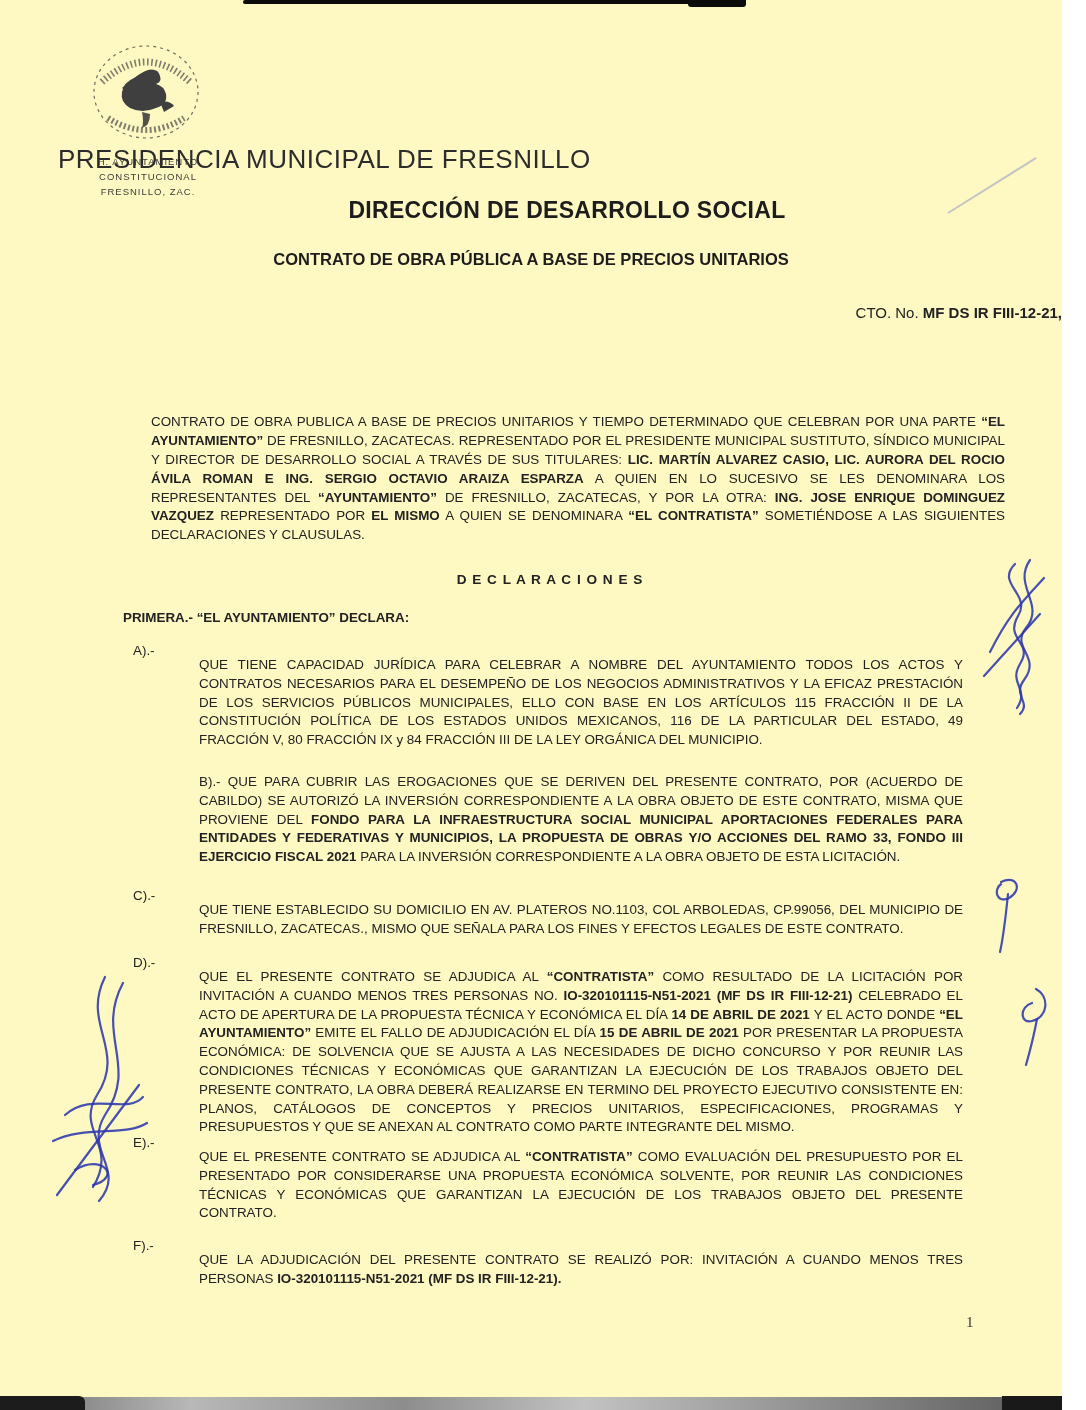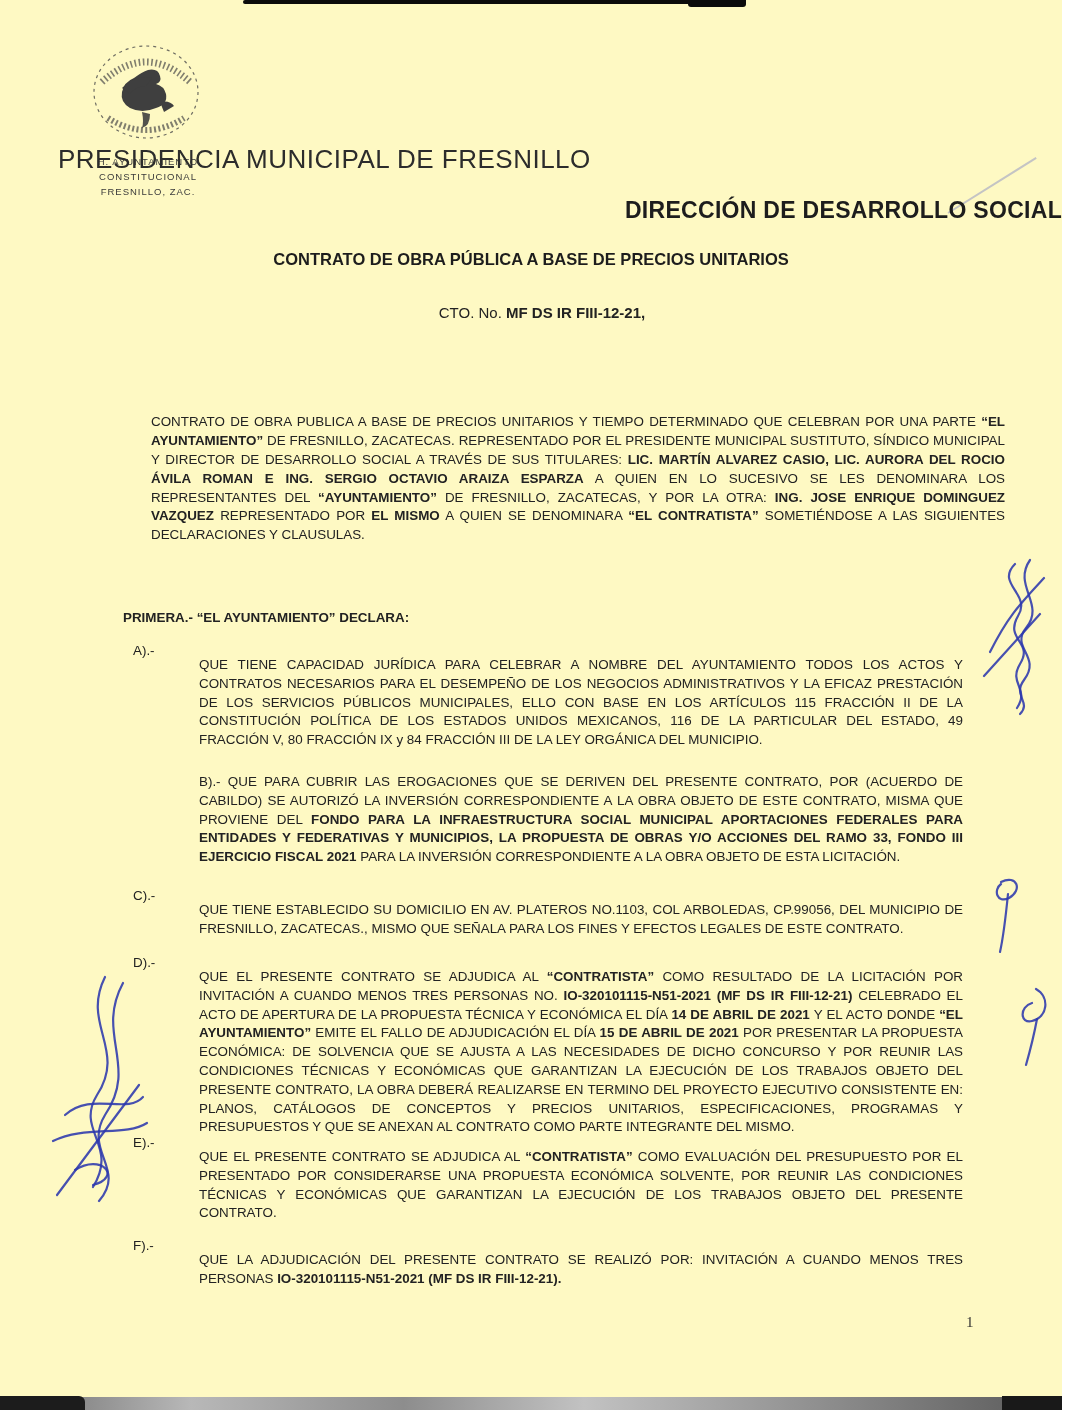--- a/index.html
+++ b/index.html
@@ -9,25 +9,25 @@
   }
   b { font-weight:bold; }
 
   
   .emblem { position:absolute; top:40px; left:86px; width:120px; height:112px; }
   .emblem-text { position:absolute; top:154px; left:60px; width:176px; text-align:center;
     font-size:9.5px; letter-spacing:1px; color:#3a3a3a; line-height:15px; }
   .doc-title { position:absolute; top:144px; left:0; width:100%; box-sizing:border-box; padding-left:58px;
     text-align:left; font-size:26px; font-weight:400; letter-spacing:0.5px; color:#2c2c2c; }
   .doc-subtitle { position:absolute; top:197px; left:0; width:100%; box-sizing:border-box; padding-left:72px;
-    text-align:right; font-size:23px; font-weight:700; letter-spacing:0.3px; color:#1d1d1d; }
+    text-align:center; font-size:23px; font-weight:700; letter-spacing:0.3px; color:#1d1d1d; }
   .contract-title { position:absolute; top:250px; left:0; width:100%; box-sizing:border-box; 
     text-align:center; font-size:16.5px; font-weight:700; color:#1d1d1d; }
   .cto-block { position:absolute; top:303px; left:0; width:100%; box-sizing:border-box; padding-left:22px;
-    text-align:center; font-size:15px; line-height:20px; color:#222; }
+    text-align:right; font-size:15px; line-height:20px; color:#222; }
 
   
   .intro { position:absolute; top:400px; left:123px; width:854px;
     font-size:13.4px; line-height:18.8px; text-align:justify;margin-left:28px; }
   .decl-heading { position:absolute; top:572px; left:123px; width:854px; text-align:center;
     font-size:13.6px; font-weight:700; letter-spacing:1px; }
   .primera { position:absolute; top:610px; left:123px; font-size:13.4px; font-weight:700; }
   .item { position:absolute; left:123px; width:854px; display:flex;
     font-size:13.4px; line-height:18.8px; }
   .item .label { flex:0 0 62px; width:62px; padding-left:10px; box-sizing:border-box; }
@@ -87,20 +87,21 @@
   <div class="doc-title">PRESIDENCIA MUNICIPAL DE FRESNILLO</div>
   <div class="doc-subtitle">DIRECCIÓN DE DESARROLLO SOCIAL</div>
   <div class="contract-title">CONTRATO DE OBRA PÚBLICA A BASE DE PRECIOS UNITARIOS</div>
 
   <div class="cto-block">
     <div><span>CTO. No. </span><b>MF DS IR FIII-12-21,</b></div>
   </div>
 
   <p class="intro"><span>CONTRATO DE OBRA PUBLICA A BASE DE PRECIOS UNITARIOS Y TIEMPO DETERMINADO QUE CELEBRAN POR UNA PARTE </span><b>“EL AYUNTAMIENTO”</b><span> DE FRESNILLO, ZACATECAS. REPRESENTADO POR EL PRESIDENTE MUNICIPAL SUSTITUTO, SÍNDICO MUNICIPAL Y DIRECTOR DE DESARROLLO SOCIAL A TRAVÉS DE SUS TITULARES: </span><b>LIC. MARTÍN ALVAREZ CASIO, LIC. AURORA DEL ROCIO ÁVILA ROMAN E ING. SERGIO OCTAVIO ARAIZA ESPARZA</b><span> A QUIEN EN LO SUCESIVO SE LES DENOMINARA LOS REPRESENTANTES DEL </span><b>“AYUNTAMIENTO”</b><span> DE FRESNILLO, ZACATECAS, Y POR LA OTRA: </span><b>ING. JOSE ENRIQUE DOMINGUEZ VAZQUEZ</b><span> REPRESENTADO POR </span><b>EL MISMO</b><span> A QUIEN SE DENOMINARA </span><b>“EL CONTRATISTA”</b><span> SOMETIÉNDOSE A LAS SIGUIENTES DECLARACIONES Y CLAUSULAS.</span></p>
 
+  <div class="decl-heading">D E C L A R A C I O N E S</div>
   <div class="primera">PRIMERA.- “EL AYUNTAMIENTO” DECLARA:</div>
 
   <div class="item item-a">
     <span class="label">A).-</span>
     <p class="body"><span>QUE TIENE CAPACIDAD JURÍDICA PARA CELEBRAR A NOMBRE DEL AYUNTAMIENTO TODOS LOS ACTOS Y CONTRATOS NECESARIOS PARA EL DESEMPEÑO DE LOS NEGOCIOS ADMINISTRATIVOS Y LA EFICAZ PRESTACIÓN DE LOS SERVICIOS PÚBLICOS MUNICIPALES, ELLO CON BASE EN LOS ARTÍCULOS 115 FRACCIÓN II DE LA CONSTITUCIÓN POLÍTICA DE LOS ESTADOS UNIDOS MEXICANOS, 116 DE LA PARTICULAR DEL ESTADO, 49 FRACCIÓN V, 80 FRACCIÓN IX y 84 FRACCIÓN III DE LA LEY ORGÁNICA DEL MUNICIPIO.</span></p>
   </div>
   <div class="item item-b">
     <span class="label"></span>
     <p class="body"><span>B).- QUE PARA CUBRIR LAS EROGACIONES QUE SE DERIVEN DEL PRESENTE CONTRATO, POR (ACUERDO DE CABILDO) SE AUTORIZÓ LA INVERSIÓN CORRESPONDIENTE A LA OBRA OBJETO DE ESTE CONTRATO, MISMA QUE PROVIENE DEL </span><b>FONDO PARA LA INFRAESTRUCTURA SOCIAL MUNICIPAL APORTACIONES FEDERALES PARA ENTIDADES Y FEDERATIVAS Y MUNICIPIOS, LA PROPUESTA DE OBRAS Y/O ACCIONES DEL RAMO 33, FONDO III EJERCICIO FISCAL 2021</b><span> PARA LA INVERSIÓN CORRESPONDIENTE A LA OBRA OBJETO DE ESTA LICITACIÓN.</span></p>
   </div>

